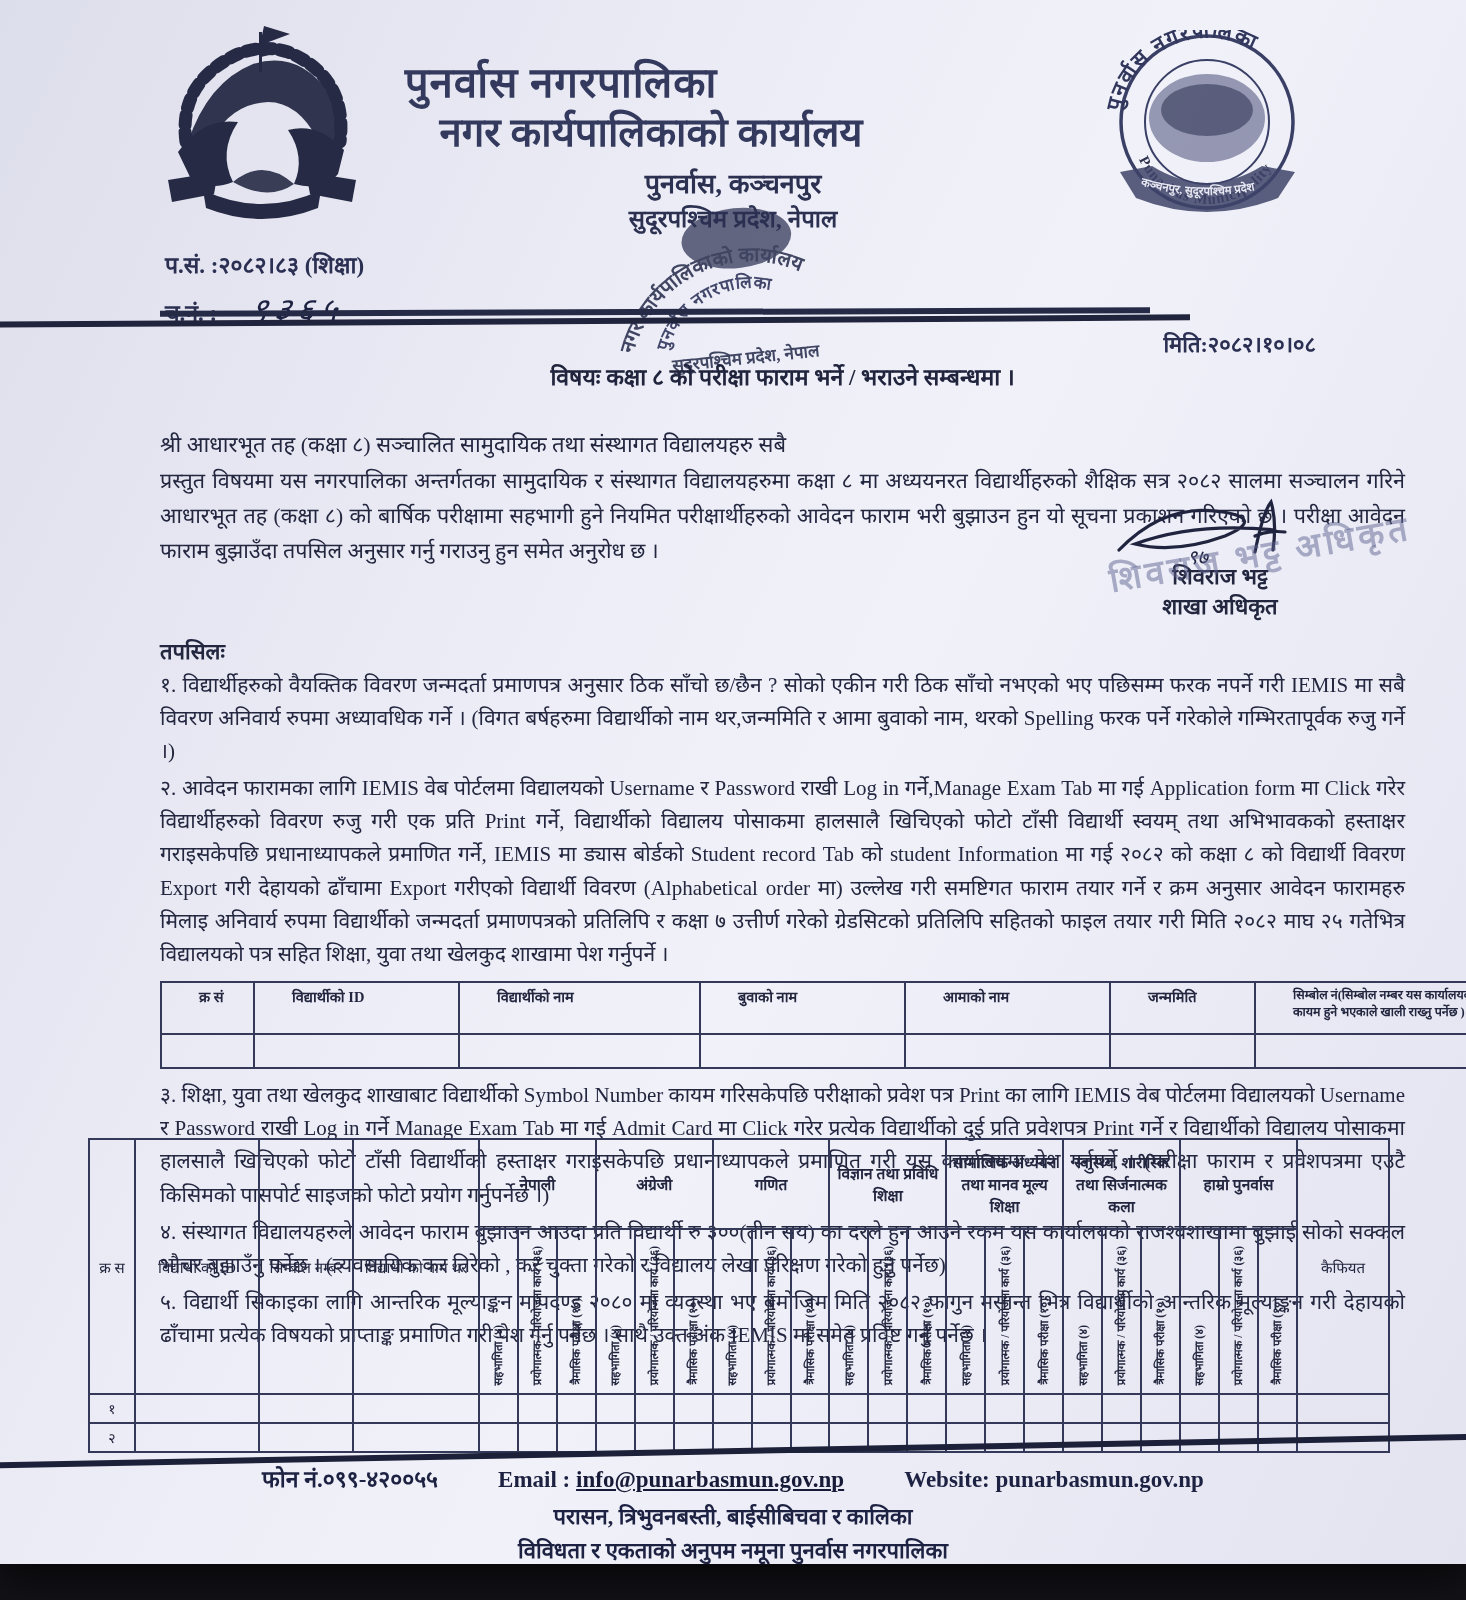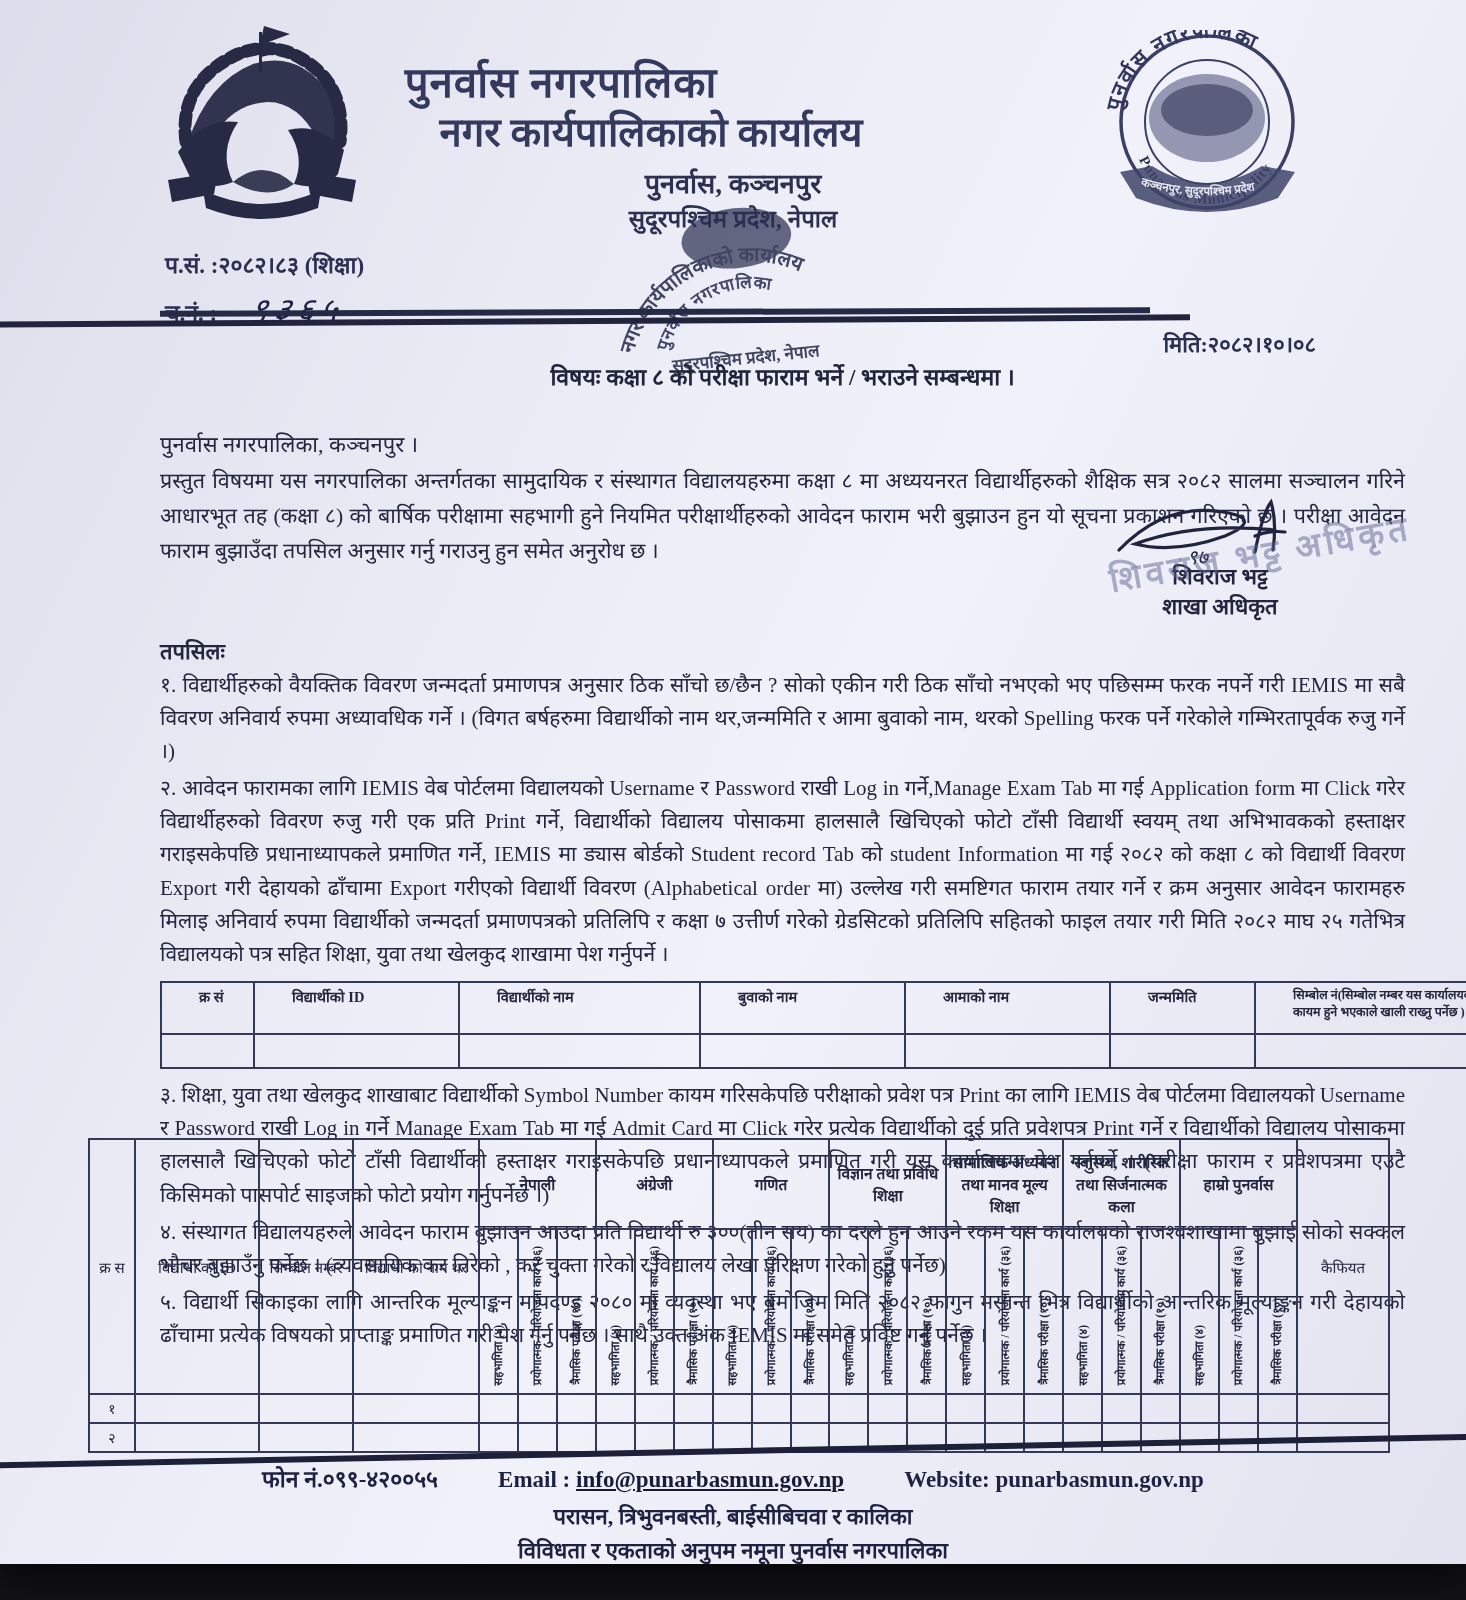--- a/index.html
+++ b/index.html
@@ -147,21 +147,21 @@
       <span class="handnum">९३६५</span>
     </div>
   </div>
   <div class="rule2"></div>
   <div class="rule"></div>
   <div class="datum">मिति:२०८२।१०।०८</div>
 
   <div class="content">
     <div class="subject">विषयः कक्षा ८ को परीक्षा फाराम भर्ने / भराउने सम्बन्धमा ।</div>
     <div class="addr">
-      <div>पुनर्वास नगरपालिका, कञ्चनपुर ।</div>
+      <div>श्री आधारभूत तह (कक्षा ८) सञ्चालित  सामुदायिक तथा संस्थागत विद्यालयहरु सबै</div>
     </div>
     <div class="para">प्रस्तुत विषयमा यस नगरपालिका अन्तर्गतका सामुदायिक र संस्थागत विद्यालयहरुमा  कक्षा ८ मा अध्ययनरत विद्यार्थीहरुको शैक्षिक सत्र २०८२ सालमा सञ्चालन गरिने आधारभूत तह (कक्षा ८) को बार्षिक परीक्षामा सहभागी हुने नियमित परीक्षार्थीहरुको आवेदन फाराम भरी बुझाउन हुन यो सूचना प्रकाशन गरिएको छ । परीक्षा आवेदन फाराम बुझाउँदा तपसिल अनुसार गर्नु गराउनु हुन समेत अनुरोध छ ।</div>
 
     <div class="tapasil-h">तपसिलः</div>
     <div class="item">१. विद्यार्थीहरुको वैयक्तिक विवरण जन्मदर्ता प्रमाणपत्र अनुसार ठिक साँचो छ/छैन ? सोको एकीन गरी ठिक साँचो नभएको भए पछिसम्म फरक नपर्ने गरी IEMIS मा सबै विवरण अनिवार्य रुपमा अध्यावधिक गर्ने । (विगत बर्षहरुमा विद्यार्थीको नाम थर,जन्ममिति र आमा बुवाको नाम, थरको Spelling फरक पर्ने गरेकोले गम्भिरतापूर्वक रुजु गर्ने ।)</div>
     <div class="item">२. आवेदन फारामका लागि IEMIS वेब पोर्टलमा विद्यालयको Username र Password राखी Log in गर्ने,Manage Exam Tab मा गई Application form मा Click गरेर विद्यार्थीहरुको  विवरण रुजु गरी एक प्रति Print गर्ने, विद्यार्थीको विद्यालय पोसाकमा हालसालै खिचिएको फोटो टाँसी विद्यार्थी स्वयम् तथा अभिभावकको हस्ताक्षर गराइसकेपछि प्रधानाध्यापकले प्रमाणित गर्ने,  IEMIS मा ड्यास बोर्डको Student record Tab को student Information मा गई २०८२ को कक्षा ८ को विद्यार्थी विवरण Export गरी देहायको ढाँचामा Export गरीएको विद्यार्थी विवरण (Alphabetical order मा) उल्लेख गरी समष्टिगत फाराम तयार गर्ने र क्रम अनुसार आवेदन फारामहरु मिलाइ अनिवार्य रुपमा विद्यार्थीको जन्मदर्ता प्रमाणपत्रको प्रतिलिपि र कक्षा ७ उत्तीर्ण गरेको ग्रेडसिटको प्रतिलिपि सहितको फाइल तयार गरी मिति २०८२ माघ २५ गतेभित्र विद्यालयको पत्र सहित शिक्षा, युवा तथा खेलकुद शाखामा पेश गर्नुपर्ने  ।</div>
 
     <table class="t1">
       <thead>
           <tr id="t1-headrow">

